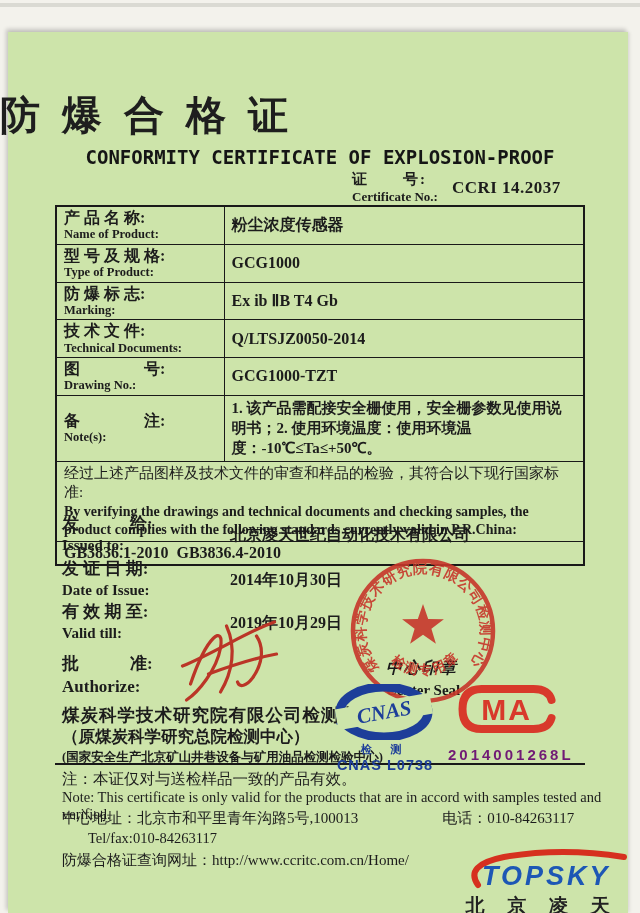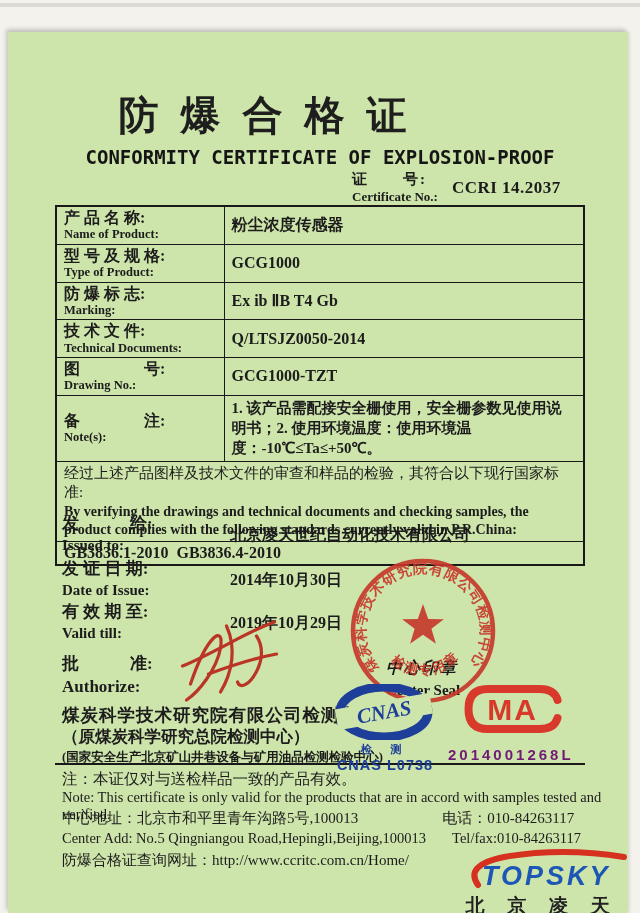--- a/index.html
+++ b/index.html
@@ -13,21 +13,21 @@
   }
   .photo-top-line { position:absolute; top:3px; left:0; width:640px; height:4px; background:#dadad3; }
   .paper {
     position:absolute; left:8px; top:32px; width:620px; height:881px;
     background:#cde4aa;
     box-shadow:-2px -3px 4px rgba(0,0,0,0.18), 2px 0 3px rgba(0,0,0,0.08);
   }
   .abs { position:absolute; }
 
   .title {
-    top:88px; left:0; width:531px; text-align:center;
+    top:88px; left:0; width:531px; 
     font-size:40px; font-weight:bold; letter-spacing:6px; color:#1e1e1e;
   }
   .subtitle {
     top:146px; left:0; width:640px; text-align:center;
     font-family:"DejaVu Sans Mono", monospace;
     font-weight:bold; font-size:19px; letter-spacing:0px; color:#151515;
   }
   .certno { top:170px; left:352px; display:flex; align-items:center; }
   .certno-labels { display:flex; flex-direction:column; }
   .certno-cn { font-weight:bold; font-size:15px; letter-spacing:2px; }
@@ -70,21 +70,21 @@
 
   .sig-svg { left:160px; top:598px; z-index:6; }
   .seal-svg { left:348px; top:556px; z-index:7; opacity:0.9; }
   .seal-caption { left:386px; top:658px; z-index:5; }
   .seal-cap-cn { font-weight:bold; font-size:16px; letter-spacing:2px; color:#1a1a1a;font-style:italic; }
   .seal-cap-en { font-weight:bold; font-size:15px; color:#1a1a1a; margin-top:3px; }
 
   .cnas-wrap { left:324px; top:684px; width:122px; text-align:center; z-index:8; }
   .cnas-sub { font-weight:bold; font-size:11px; color:#1d3e99; letter-spacing:8px; margin-top:-2px; }
   .cnas-code { font-family:"Liberation Sans", sans-serif; font-weight:bold; font-size:14.5px; color:#1d3e99; letter-spacing:1px; }
-  .cma-wrap { left:448px; top:680px; width:124px; text-align:right; z-index:8; }
+  .cma-wrap { left:448px; top:680px; width:124px; text-align:left; z-index:8; }
   .cma-num { font-family:"Liberation Sans", sans-serif; font-weight:bold; font-size:15px; color:#701a75; letter-spacing:3px; margin-top:4px; }
 
   .topsky { left:452px; top:845px; width:180px; text-align:center; z-index:9; }
   .topsky-cn { font-weight:bold; font-size:19px; letter-spacing:9px; color:#222; margin-top:-2px; }
 </style>
 </head>
 <body>
 
 <div class="photo-top-line"></div>
 <div class="paper"></div>
@@ -235,21 +235,20 @@
 <div class="abs org3">(国家安全生产北京矿山井巷设备与矿用油品检测检验中心)</div>
 <div class="abs rule"></div>
 
 <div class="abs note-cn">注：本证仅对与送检样品一致的产品有效。</div>
 <div class="abs note-en">Note: This certificate is only valid for the products that are in accord with samples tested and verified.</div>
 <div class="abs addr-row">
   <span>中心地址：北京市和平里青年沟路5号,100013</span>
   <span class="ph">电话：010-84263117</span>
 </div>
 <div class="abs addr-row-en">
-  <span>Center Add: No.5 Qingniangou Road,Hepingli,Beijing,100013</span>
   <span class="ph">Tel/fax:010-84263117</span>
 </div>
 <div class="abs query">防爆合格证查询网址：http://www.ccritc.com.cn/Home/</div>
 
 <div class="abs topsky">
   <svg width="180" height="46" viewBox="0 0 180 46">
     <path d="M 26 40 Q 12 20 52 12 Q 110 2 172 12" fill="none" stroke="#d6301f" stroke-width="6" stroke-linecap="round"></path>
     <text x="30" y="40" font-size="27" font-style="italic" font-weight="bold" letter-spacing="3" font-family="Liberation Sans, sans-serif" fill="#1d57b5">TOPSKY</text>
   </svg>
   <div class="topsky-cn">北 京 凌 天</div>

